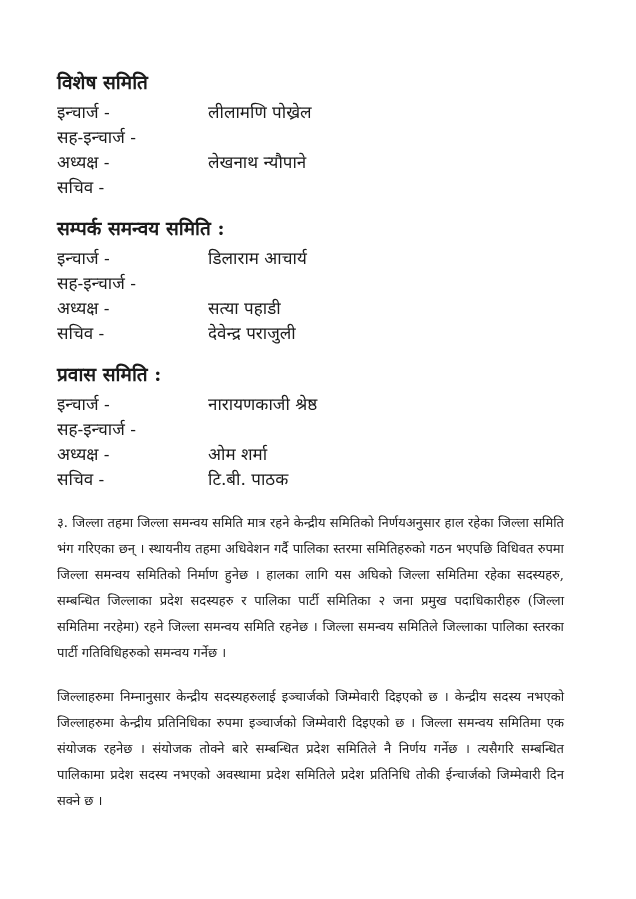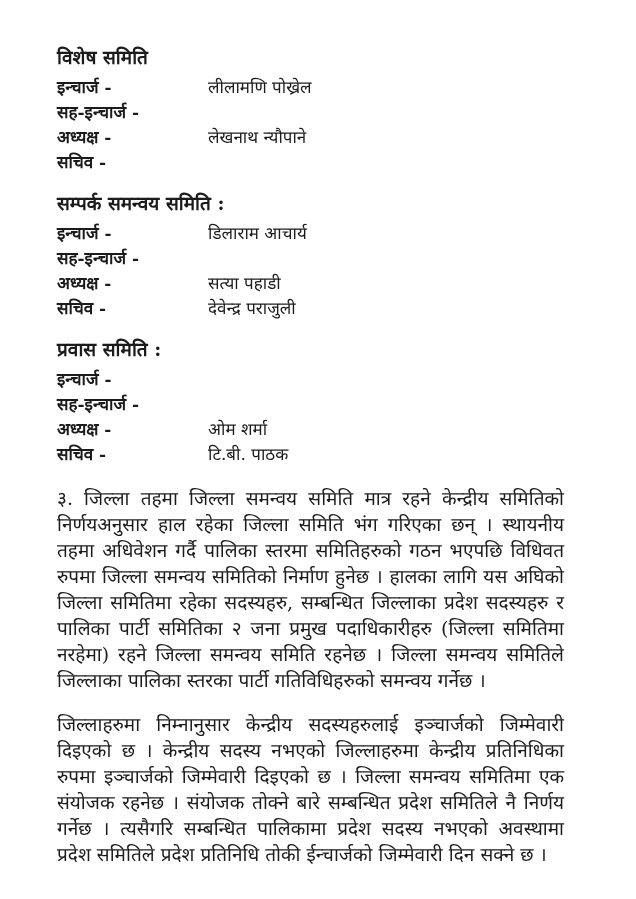--- a/index.html
+++ b/index.html
@@ -9,21 +9,21 @@
   }
   .page {
     position: relative;
     width: 636px;
     height: 899px;
     margin: 0 auto;
     background: #ffffff;
     color: #1b1b1b;
     font-family: "DejaVu Serif", "Liberation Serif", serif;
     box-sizing: border-box;
-    padding: 44px 56px 0 57px;
+    padding: 69px 56px 0 57px;
     overflow: hidden;
   }
   .committee {
     margin: 0 0 15px 0;
   }
   .committee-title {
     font-size: 19px;
     font-weight: bold;
     line-height: 26px;
     margin: 0 0 5px 0;
@@ -31,28 +31,27 @@
   .committee-title.underlined {
   }
   .row {
     display: flex;
     font-size: 17px;
     line-height: 25px;
   }
   .row .label {
     flex: 0 0 128px;
     width: 128px;
-    font-weight: bold;
   }
   .row .value {
     flex: 1 1 auto;
     margin-left: 23px;
   }
   .para {
-    font-size: 19px;
+    font-size: 13px;
     line-height: 26px;
     text-align: justify;
     margin: 18px 16px 0 0;
   }
 </style>
 </head>
 <body>
 
 <div class="page">
 
@@ -91,20 +90,21 @@
     <div class="row">
       <span class="label">सचिव -</span>
       <span class="value">देवेन्द्र पराजुली</span>
     </div>
   </section>
 
   <section class="committee">
     <h2 class="committee-title underlined">प्रवास समिति :</h2>
     <div class="row">
       <span class="label">इन्चार्ज -</span>
+      <span class="value">नारायणकाजी श्रेष्ठ</span>
     </div>
     <div class="row">
       <span class="label">सह-इन्चार्ज -</span>
       <span class="value"></span>
     </div>
     <div class="row">
       <span class="label">अध्यक्ष -</span>
       <span class="value">ओम शर्मा</span>
     </div>
     <div class="row">

